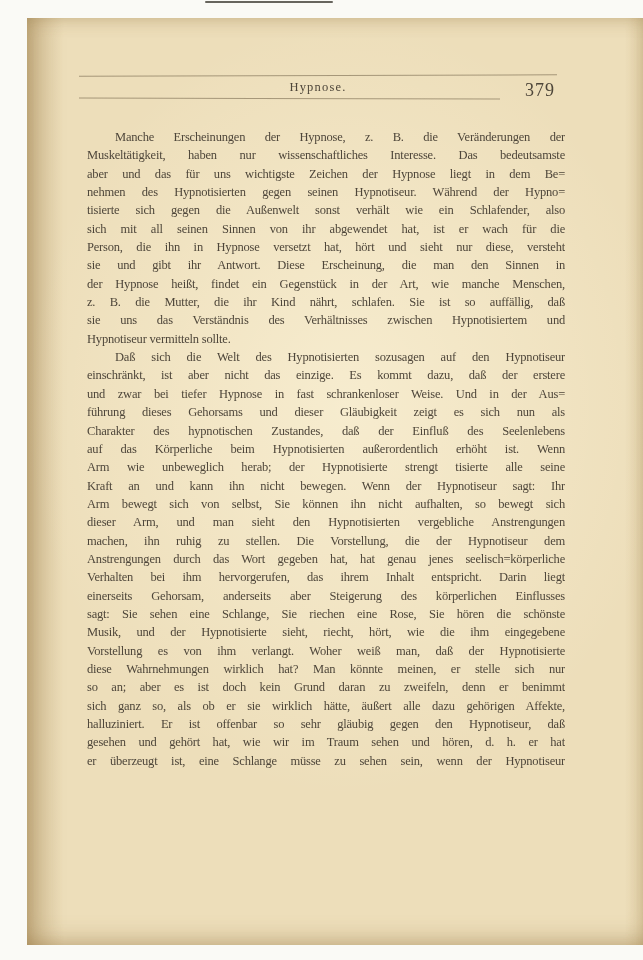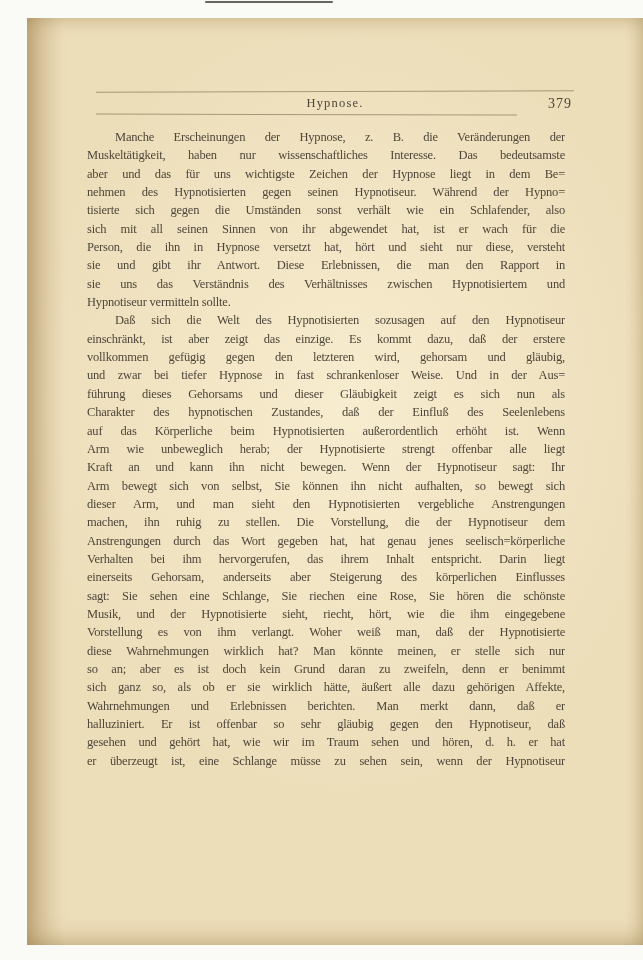--- a/index.html
+++ b/index.html
@@ -37,24 +37,23 @@
       linear-gradient(90deg, var(--paper-edge, #d9c59c) 0%, var(--paper, #eddeba) 6%, var(--paper, #eddeba) 97%, #e3d2ab 100%),
       var(--paper, #eddeba);
     box-shadow:
       inset 20px 0 30px -16px rgba(140, 108, 55, 0.50),
       inset 0 -18px 26px -16px rgba(140, 108, 55, 0.40),
       inset -8px 0 18px -10px rgba(140, 108, 55, 0.28),
       inset 0 12px 20px -14px rgba(140, 108, 55, 0.30);
   }
   .header {
     position: absolute;
-    left: 69px;
+    left: 52px;
     top: 57px;
     width: 478px;
-    margin-top: 16px;
   }
   .rule {
     height: 1px;
     background: var(--rule, #8d7f63);
     opacity: 0.75;
   }
   .rule.top { transform: rotate(-0.15deg); }
   .header-row {
     position: relative;
     height: 21px;
@@ -65,21 +64,21 @@
     text-align: center;
     font-size: 12.5px;
     letter-spacing: 1.2px;
     line-height: 21px;
     color: var(--ink, #4e463a);
   }
   .page-number {
     position: absolute;
     right: 2px;
     top: 3px;
-    font-size: 14px;
+    font-size: 18px;
     letter-spacing: 1px;
     color: var(--ink, #4e463a);
   }
   .rule.bottom {
     width: 88%;
     transform: rotate(0.12deg);
   }
   .textbody {
     position: absolute;
     left: 60px;
@@ -113,51 +112,51 @@
         <span class="page-number">379</span>
       </div>
       <div class="rule bottom"></div>
     </div>
     <div class="textbody" id="text-body">
         <div class="para">
           <div class="line indent">Manche Erscheinungen der Hypnose, z. B. die Veränderungen der</div>
           <div class="line">Muskeltätigkeit, haben nur wissenschaftliches Interesse.  Das bedeutsamste</div>
           <div class="line">aber und das für uns wichtigste Zeichen der Hypnose liegt in dem Be=</div>
           <div class="line">nehmen des Hypnotisierten gegen seinen Hypnotiseur.  Während der Hypno=</div>
-          <div class="line">tisierte sich gegen die Umständen sonst verhält wie ein Schlafender, also</div>
+          <div class="line">tisierte sich gegen die Außenwelt sonst verhält wie ein Schlafender, also</div>
           <div class="line">sich mit all seinen Sinnen von ihr abgewendet hat, ist er wach für die</div>
           <div class="line">Person, die ihn in Hypnose versetzt hat, hört und sieht nur diese, versteht</div>
-          <div class="line">sie und gibt ihr Antwort.  Diese Erlebnissen, die man den Rapport in</div>
+          <div class="line">sie und gibt ihr Antwort.  Diese Erscheinung, die man den Sinnen in</div>
+          <div class="line">der Hypnose heißt, findet ein Gegenstück in der Art, wie manche Menschen,</div>
+          <div class="line">z. B. die Mutter, die ihr Kind nährt, schlafen.  Sie ist so auffällig, daß</div>
           <div class="line">sie uns das Verständnis des Verhältnisses zwischen Hypnotisiertem und</div>
           <div class="line end">Hypnotiseur vermitteln sollte.</div>
         </div>
         <div class="para">
           <div class="line indent">Daß sich die Welt des Hypnotisierten sozusagen auf den Hypnotiseur</div>
-          <div class="line">einschränkt, ist aber zeigt das einzige.  Es kommt dazu, daß der erstere</div>
-          <div class="line">vollkommen gefügig gegen den letzteren wird, gehorsam und gläubig,</div>
+          <div class="line">einschränkt, ist aber nicht das einzige.  Es kommt dazu, daß der erstere</div>
           <div class="line">und zwar bei tiefer Hypnose in fast schrankenloser Weise.  Und in der Aus=</div>
           <div class="line">führung dieses Gehorsams und dieser Gläubigkeit zeigt es sich nun als</div>
           <div class="line">Charakter des hypnotischen Zustandes, daß der Einfluß des Seelenlebens</div>
           <div class="line">auf das Körperliche beim Hypnotisierten außerordentlich erhöht ist.  Wenn</div>
-          <div class="line">Arm wie unbeweglich herab; der Hypnotisierte strengt offenbar alle liegt</div>
+          <div class="line">Arm wie unbeweglich herab; der Hypnotisierte strengt tisierte alle seine</div>
           <div class="line">Kraft an und kann ihn nicht bewegen.  Wenn der Hypnotiseur sagt: Ihr</div>
           <div class="line">Arm bewegt sich von selbst, Sie können ihn nicht aufhalten, so bewegt sich</div>
           <div class="line">dieser Arm, und man sieht den Hypnotisierten vergebliche Anstrengungen</div>
           <div class="line">machen, ihn ruhig zu stellen.  Die Vorstellung, die der Hypnotiseur dem</div>
           <div class="line">Anstrengungen durch das Wort gegeben hat, hat genau jenes seelisch=körperliche</div>
           <div class="line">Verhalten bei ihm hervorgerufen, das ihrem Inhalt entspricht.  Darin liegt</div>
           <div class="line">einerseits Gehorsam, anderseits aber Steigerung des körperlichen Einflusses</div>
         </div>
         <div class="para">
           <div class="line">sagt: Sie sehen eine Schlange, Sie riechen eine Rose, Sie hören die schönste</div>
           <div class="line">Musik, und der Hypnotisierte sieht, riecht, hört, wie die ihm eingegebene</div>
           <div class="line">Vorstellung es von ihm verlangt.  Woher weiß man, daß der Hypnotisierte</div>
           <div class="line">diese Wahrnehmungen wirklich hat? Man könnte meinen, er stelle sich nur</div>
           <div class="line">so an; aber es ist doch kein Grund daran zu zweifeln, denn er benimmt</div>
           <div class="line">sich ganz so, als ob er sie wirklich hätte, äußert alle dazu gehörigen Affekte,</div>
-          <div class="line">Wahrnehmungen und Erlebnissen berichten.  Man merkt dann, daß er</div>
           <div class="line">halluziniert.  Er ist offenbar so sehr gläubig gegen den Hypnotiseur, daß</div>
           <div class="line">gesehen und gehört hat, wie wir im Traum sehen und hören, d. h. er hat</div>
           <div class="line">er überzeugt ist, eine Schlange müsse zu sehen sein, wenn der Hypnotiseur</div>
         </div>
       </div>
   </div>
 </div>
 
 </body></html>

